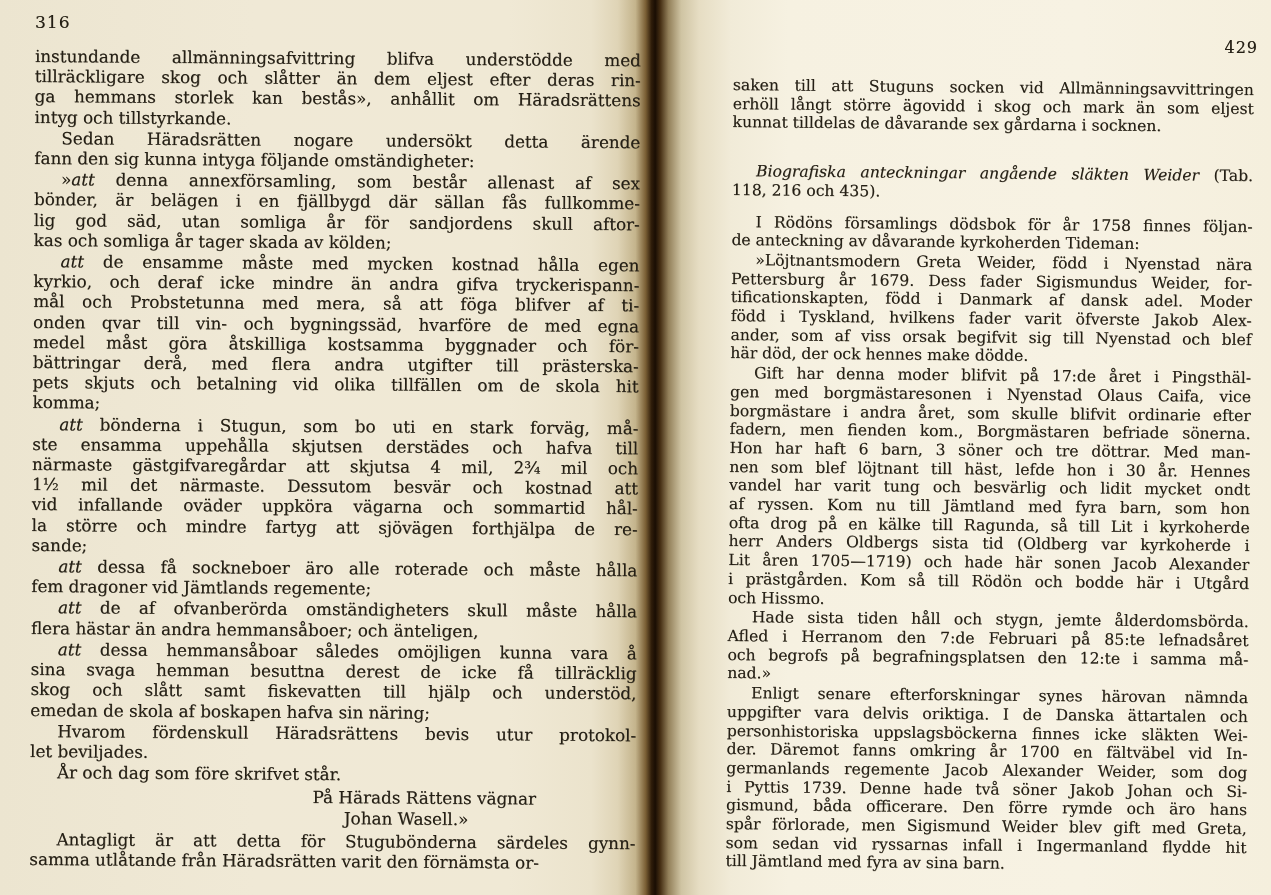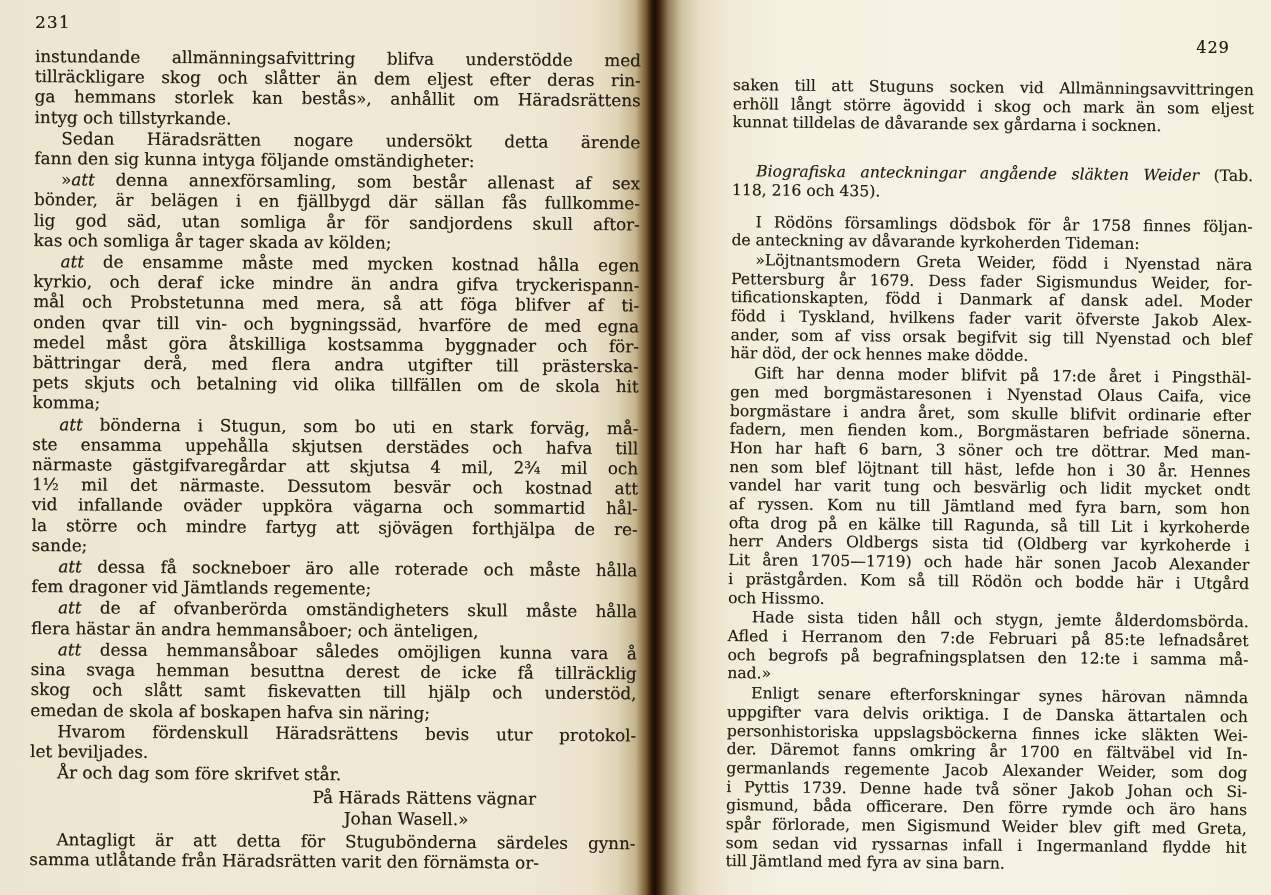--- a/index.html
+++ b/index.html
@@ -27,21 +27,21 @@
         #f7f2e3 85%,
         #f5efdd 100%);
   }
   .pagenum {
     position: absolute;
     font-size: 17px;
     letter-spacing: 1px;
     text-shadow: 0.3px 0.3px 0.4px rgba(40,32,18,0.55);
   }
   .pagenum.left  { left: 35px;  top: 12px; }
-  .pagenum.right { left: 1168px; top: 38px; width: 90px; text-align: center; font-size: 16px; }
+  .pagenum.right { left: 1168px; top: 38px; width: 90px; text-align: right; font-size: 16px; }
 
   .textcol {
     position: absolute;
     text-shadow: 0.3px 0.3px 0.35px rgba(40,32,18,0.5);
   }
   .textcol.left {
     left: 35px; top: 46px; width: 606px;
     font-size: 16.8px; line-height: 20.2px;
     transform: rotate(0.4deg); transform-origin: top left;
   }
@@ -76,21 +76,21 @@
     text-align-last: center;
   }
   .block.signature .line + .line { padding-right: 36px; }
 
   .it { font-style: italic; }
   .rm { font-style: normal; }
 </style>
 </head>
 <body>
 
-<div class="pagenum left">231</div>
+<div class="pagenum left">316</div>
 
 <div class="pagenum right">429</div>
 
 <div id="left-col" class="textcol left">
     <div class="block paragraph">
       <div class="line">instundande allmänningsafvittring blifva understödde med</div>
       <div class="line">tillräckligare skog och slåtter än dem eljest efter deras rin-</div>
       <div class="line">ga hemmans storlek kan bestås», anhållit om Häradsrättens</div>
       <div class="line last">intyg och tillstyrkande.</div>
     </div>

